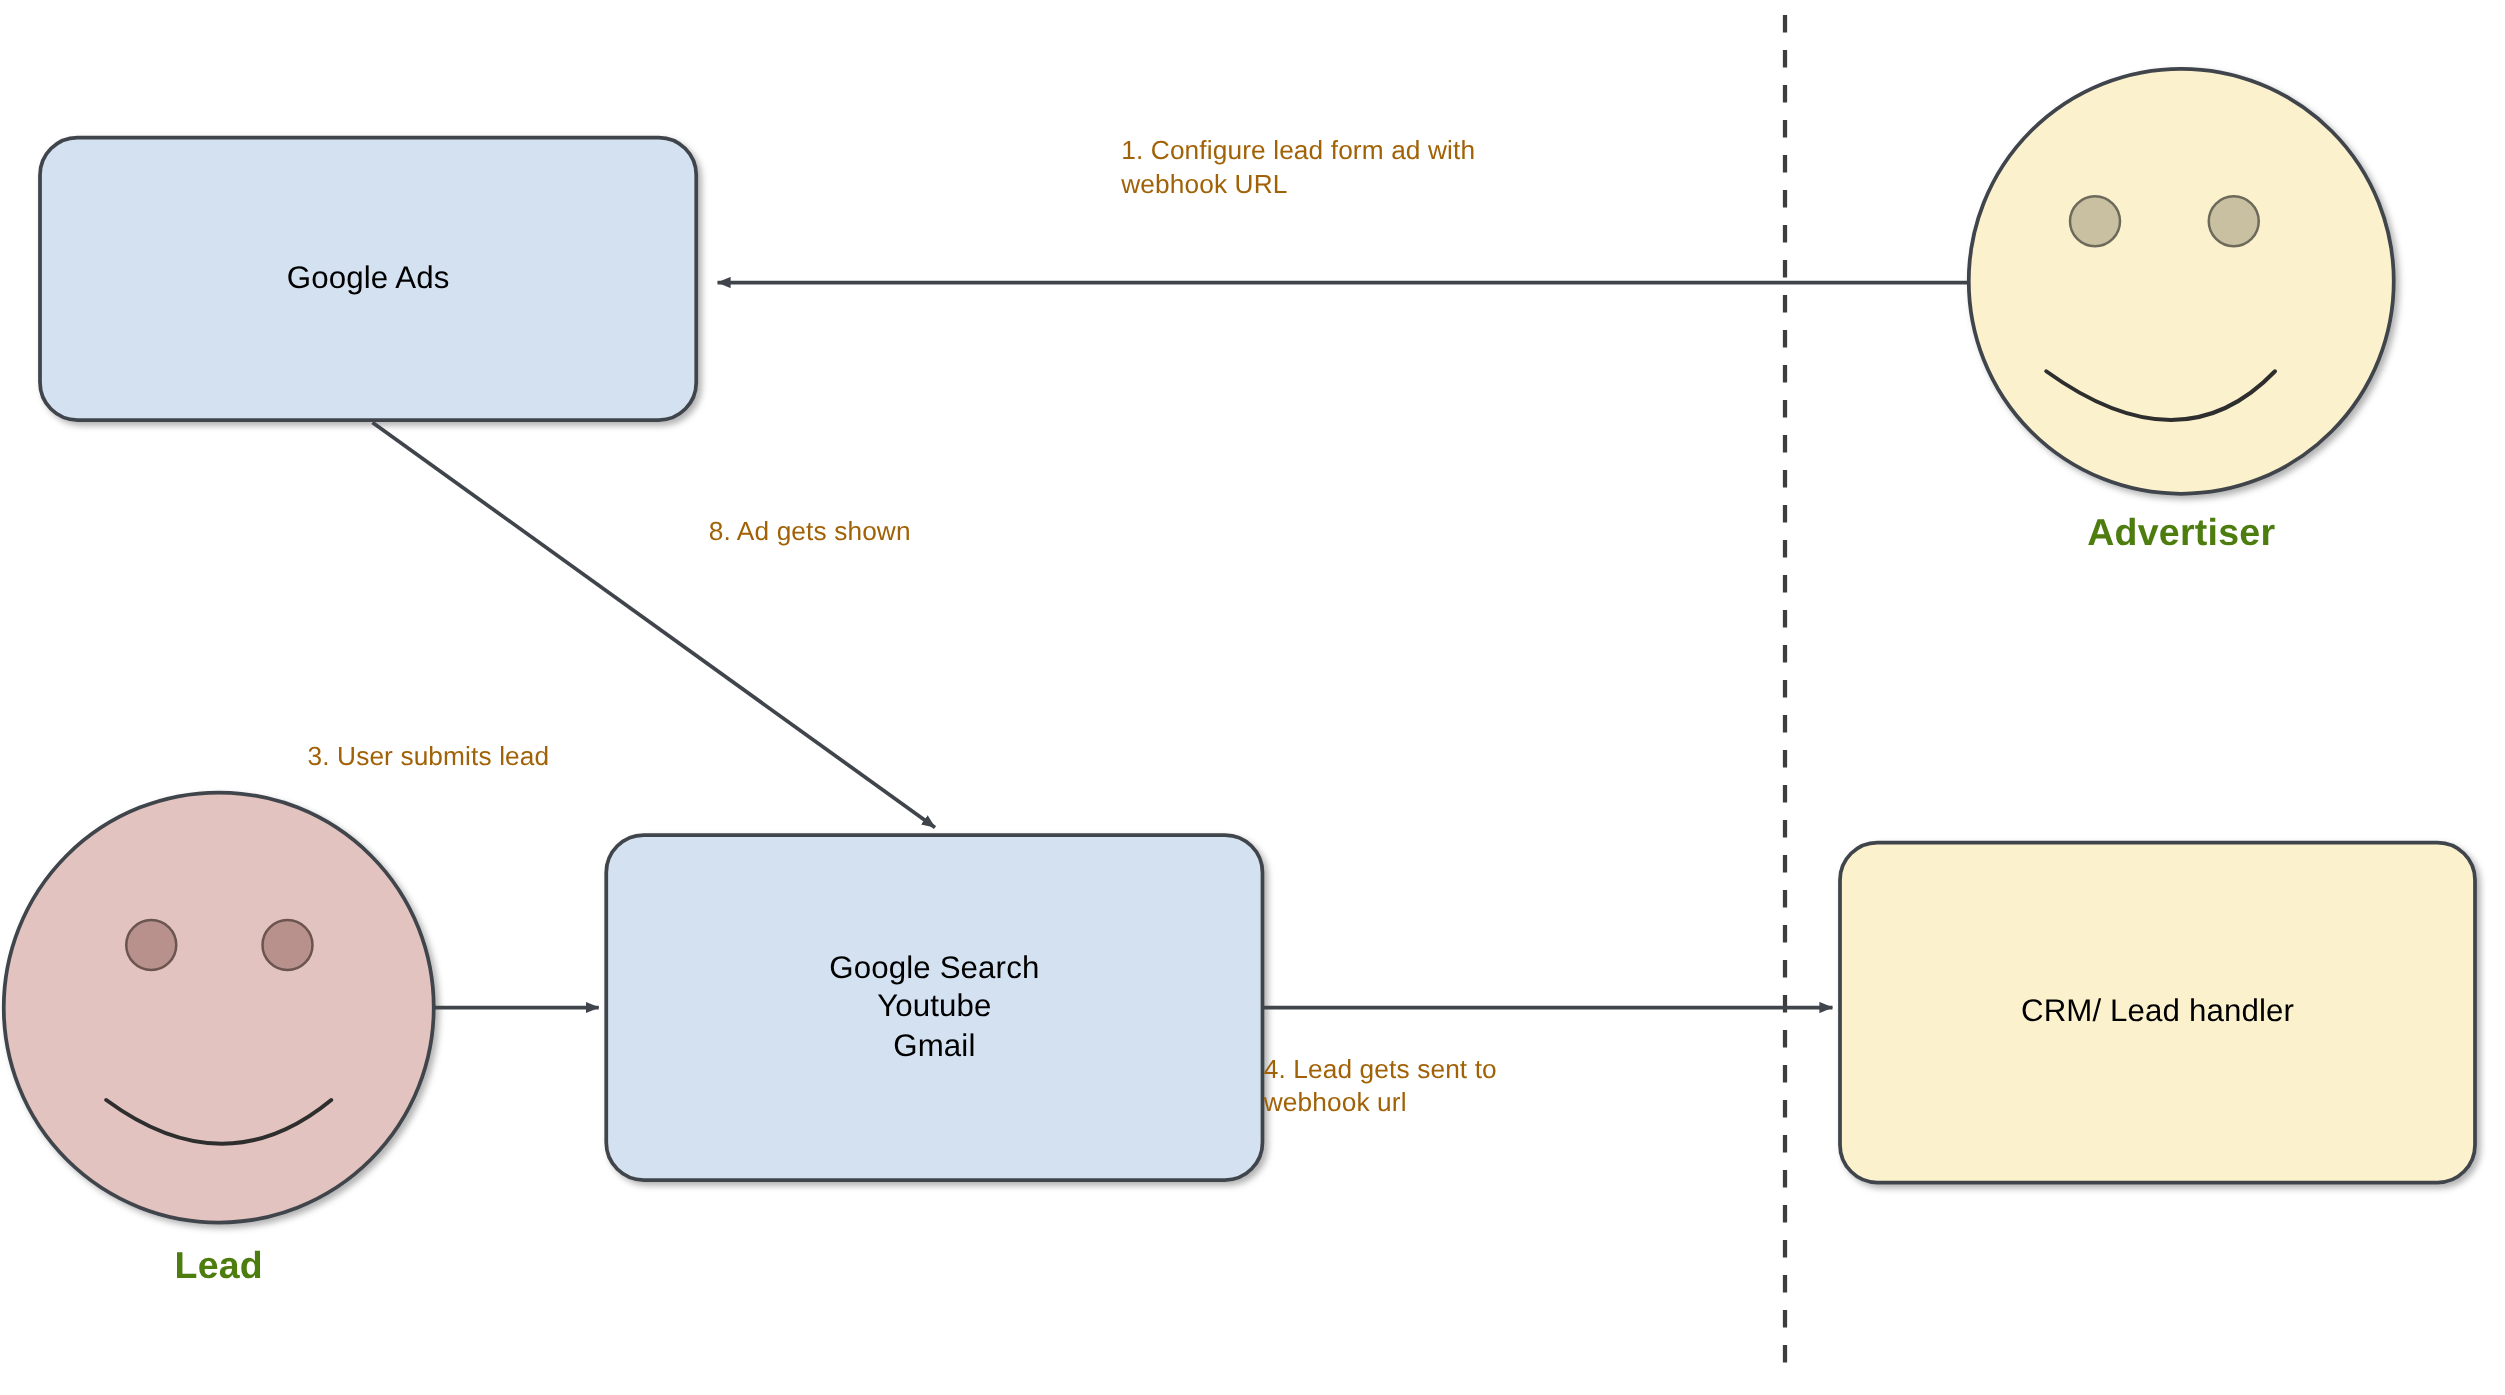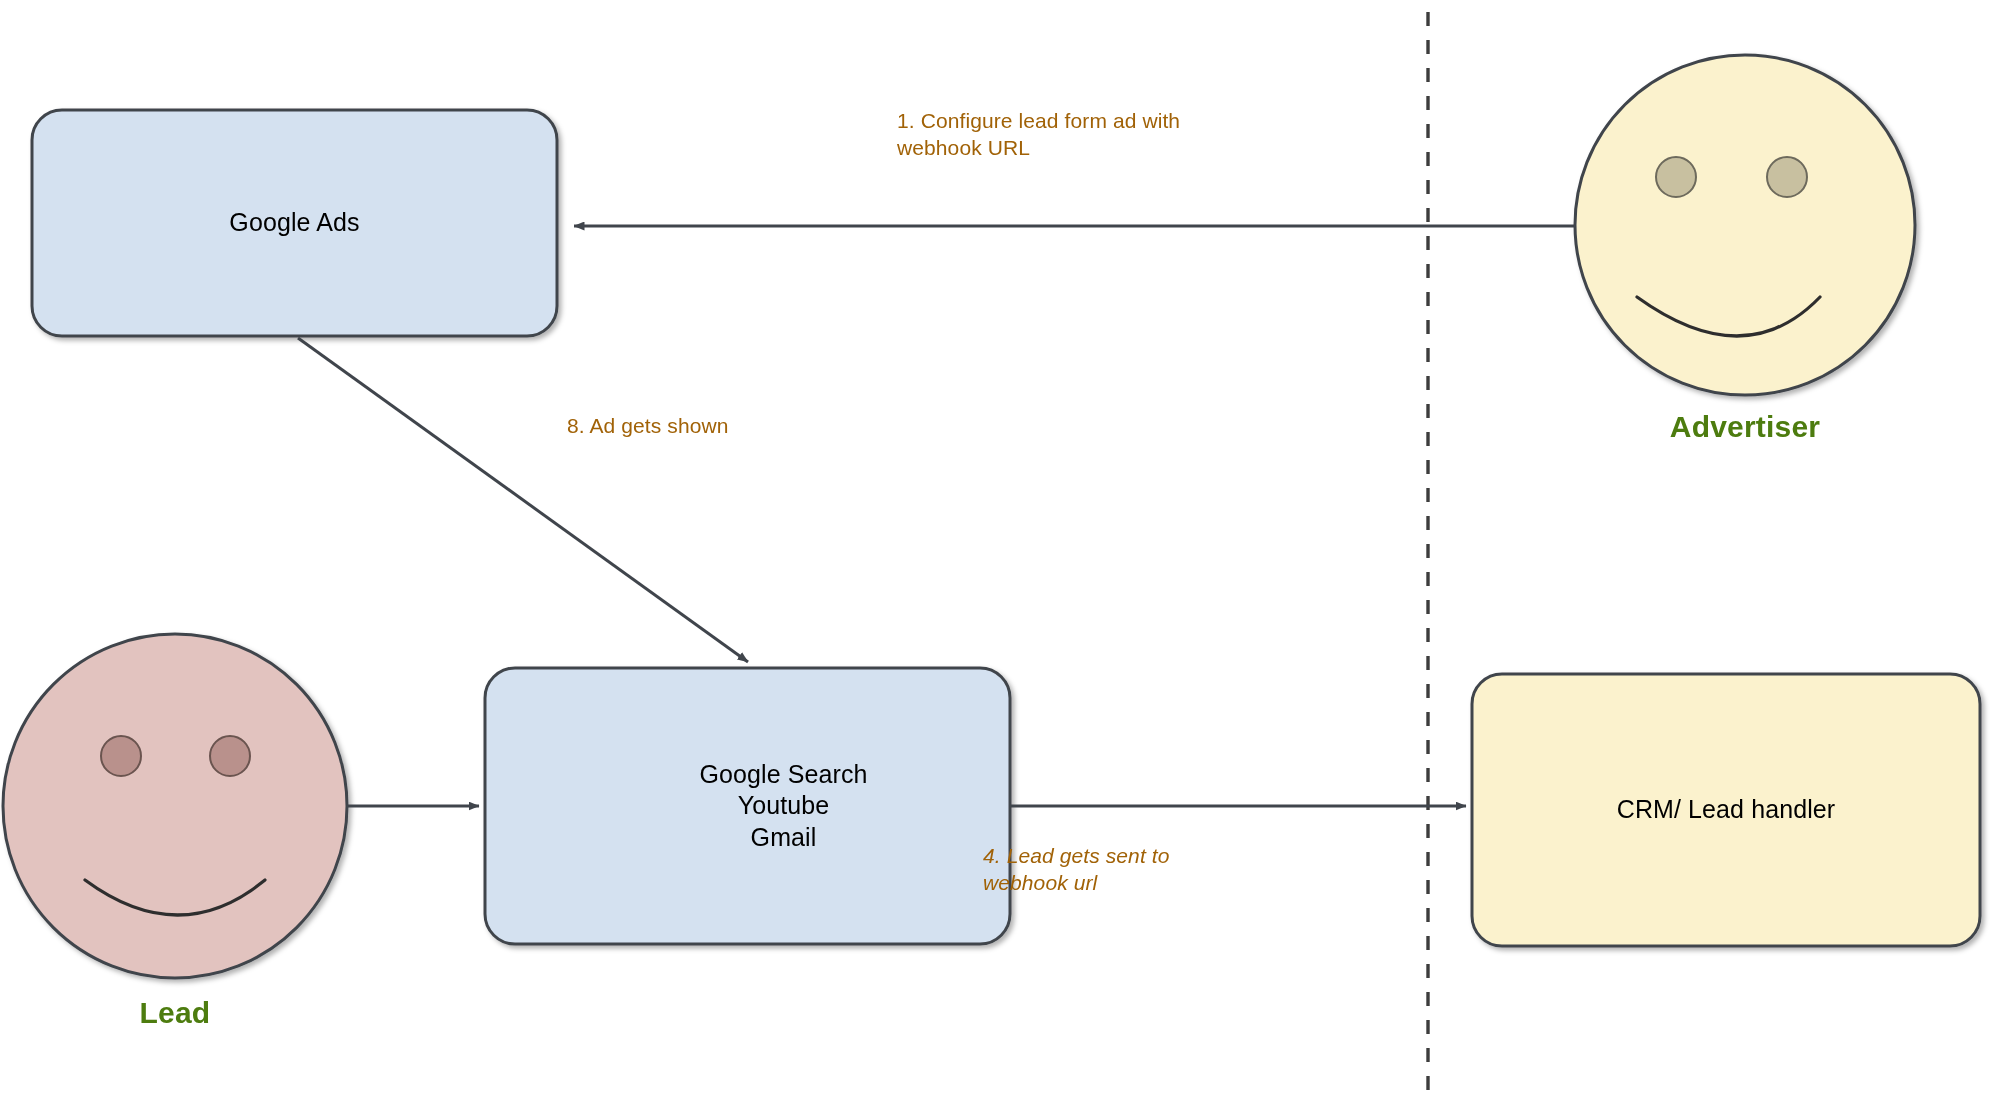--- a/index.html
+++ b/index.html
@@ -101,36 +101,37 @@
 
     <line x1="298" y1="338" x2="748" y2="662" stroke="#40454c" stroke-width="3" marker-end="url(#arrowhead)"></line>
 
     <line x1="348" y1="806" x2="479" y2="806" stroke="#40454c" stroke-width="3" marker-end="url(#arrowhead)"></line>
 
     <line x1="1010" y1="806" x2="1466" y2="806" stroke="#40454c" stroke-width="3" marker-end="url(#arrowhead)"></line>
   </svg>
 
   <div class="node-label" style="left:32px; top:110px; width:525px; height:226px;">Google Ads</div>
 
-  <div class="node-label" style="left:485px; top:668px; width:525px; height:276px;margin-left:36px;">Google Search
+  <div class="node-label" style="left:485px; top:668px; width:525px; height:276px;">Google Search
 Youtube
 Gmail</div>
 
   <div class="node-label" style="left:1472px; top:674px; width:508px; height:272px;border-radius:14px;">CRM/ Lead handler</div>
 
   <div class="actor-wrap" style="left:1575px; top:410px; width:340px;">
     <div class="actor-name">Advertiser</div>
   </div>
 
   <div class="actor-wrap" style="left:5px; top:996px; width:340px;">
     <div class="actor-name">Lead</div>
   </div>
 
   <div class="edge-label" style="left:897px; top:107px; width:520px;">1.  Configure lead form ad with
       webhook URL</div>
 
   <div class="edge-label" style="left:567px; top:412px; width:420px;">8.  Ad gets shown</div>
 
+  <div class="edge-label" style="left:246px; top:592px; width:420px;">3.  User submits lead</div>
 
-  <div class="edge-label" style="left:983px; top:842px; width:400px;font-style:italic;">4.  Lead gets sent to
+  <div class="edge-label" style="left:1011px; top:842px; width:400px;">4.  Lead gets sent to
       webhook url</div>
 
 </div>
 
 </body></html>

